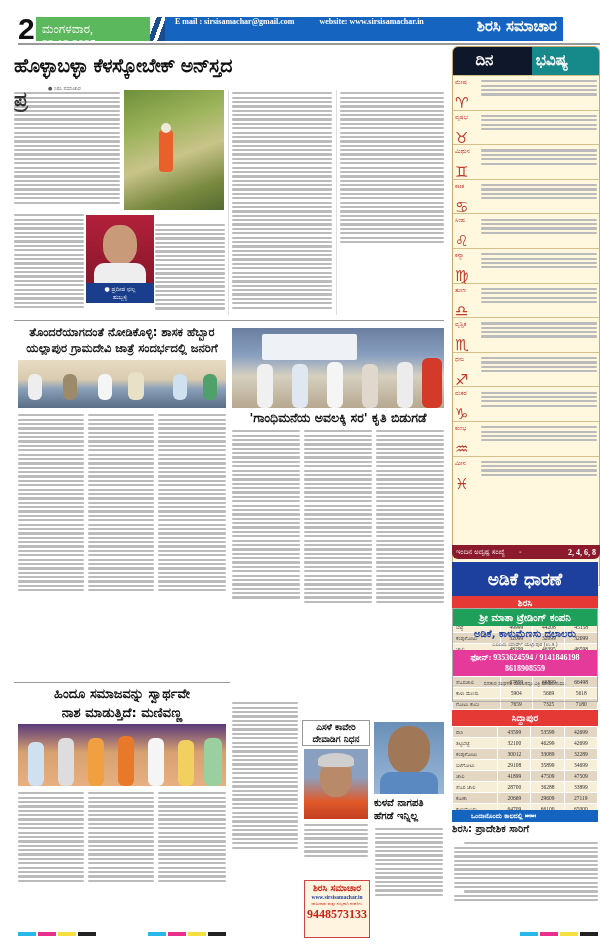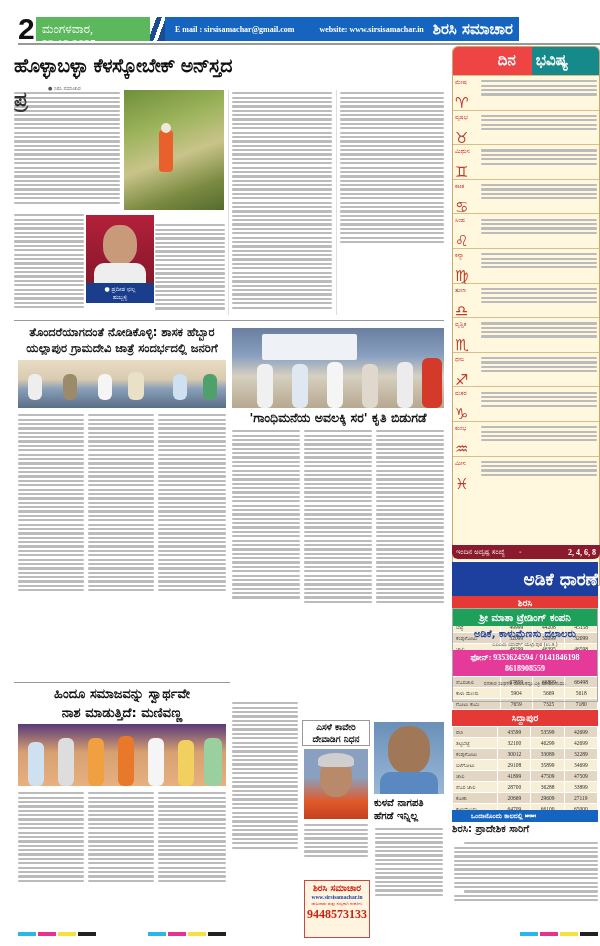--- a/index.html
+++ b/index.html
@@ -2,43 +2,43 @@
 <html><head>
 <meta charset="utf-8">
 <style>
 *{box-sizing:border-box;margin:0;padding:0}
 body{width:600px;height:946px;background:#fff;font-family:"DejaVu Sans",sans-serif;position:relative;overflow:hidden;color:#222}
 .abs{position:absolute}
 
 #pgnum{left:18px;top:14px;font:bold 30px "Liberation Sans",sans-serif;color:#111;line-height:30px}
 #datebar{left:36px;top:17px;width:120px;height:24px;background:#5cb85c;color:#fff;font:12px "Liberation Serif",serif;padding:5px 6px}
 #stripe{left:150px;top:17px;width:18px;height:24px;background:linear-gradient(110deg,#fff 0 25%,#1a4d8f 25% 45%,#fff 45% 60%,#1a4d8f 60%)}
-#bluebar{left:165px;top:17px;width:354px;height:24px;background:#1565c0;color:#fff;font-size:8px;display:flex;align-items:center}
+#bluebar{left:165px;top:17px;width:398px;height:24px;background:#1565c0;color:#fff;font-size:8px;display:flex;}
 #bluebar .em{margin-left:10px;font-family:"Liberation Serif",serif;font-weight:bold}
 #bluebar .web{margin-left:25px;font-family:"Liberation Serif",serif;font-weight:bold}
 #bluebar .brand{margin-left:auto;margin-right:6px;font-size:15px;font-weight:bold}
 #hdrline{left:18px;top:43px;width:582px;height:2px;background:#999}
 
 #headline{left:14px;top:46px;width:430px;font-weight:bold;font-size:19px;line-height:38px;color:#111;letter-spacing:-0.5px}
 .text{font-size:4.2px;line-height:6.6px;color:#666;text-align:justify;overflow:hidden}
 .line{height:2.2px;background:#bbb;margin:2.2px 0;border-radius:1px}
 .col{position:absolute;overflow:hidden}
 .photo{position:absolute;overflow:hidden}
 
 #rashi{left:452px;top:46px;width:148px;height:540px;border:1px solid #c8a96a;background:#fff8de;border-radius:6px 6px 0 0;overflow:hidden}
 #rashi-h{display:flex;height:28px;font-weight:bold;font-size:15px;color:#fff}
-#rashi-h .a{background:#ef4444;width:54%;text-align:right;padding:4px 16px 0 0}
+#rashi-h .a{background:#0f172a;width:54%;text-align:center;padding:4px 16px 0 0}
 #rashi-h .b{background:#168a8a;width:46%;padding:4px 0 0 4px}
 .rash{border-top:1px solid #d6c08a;height:34.6px;display:flex;padding:2px}
 .rash .nm{font-size:6px;color:#b22;width:22px}
 .rash .ic{width:18px;height:18px;position:absolute;margin-top:8px;font-size:15px;color:#c0392b}
 .rash .tx{flex:1;margin-left:2px}
 #lucky{left:452px;top:545px;width:148px;height:14px;background:#8b1a2c;color:#fff;font-size:7px;display:flex;align-items:center;padding:0 4px;border-radius:0 0 6px 6px}
 #lucky span:last-child{margin-left:auto;font-family:"Liberation Serif",serif;font-weight:bold;font-size:8px}
-#adike{left:452px;top:562px;width:146px;height:34px;background:#1d3f9e;color:#fff;font-weight:bold;font-size:17px;text-align:right;line-height:34px}
+#adike{left:452px;top:562px;width:146px;height:34px;background:#1d3f9e;color:#fff;font-weight:bold;font-size:17px;text-align:center;line-height:34px}
 .redbar{background:#e53935;color:#fff;text-align:center;font-size:9px;height:14px;line-height:14px;font-weight:bold}
 table{border-collapse:collapse;width:100%;font:5.5px "Liberation Serif",serif}
 td{border:1px solid #fff;padding:0 3px;height:11px;text-align:center;color:#333}
 td:first-child{text-align:left;font-family:"DejaVu Sans",sans-serif;font-size:5px}
 tr:nth-child(odd) td{background:#e3d7c3}
 tr:nth-child(even) td{background:#f7eed8}
 #sirsi-tbl{left:452px;top:596px;width:146px}
 #sm-ad{left:452px;top:611px;width:146px;height:94px;border:1px solid #aaa}
 #sm1{background:#1fa05a;color:#fff;font-weight:bold;font-size:10px;text-align:center;height:17px;line-height:17px}
 #sm2{color:#1d3f9e;font-weight:bold;font-size:10px;text-align:center;height:15px;line-height:15px}

